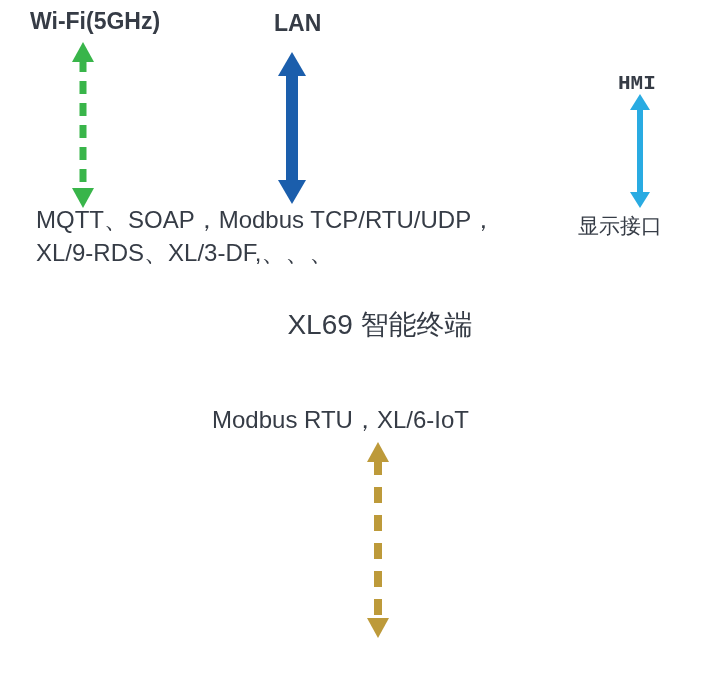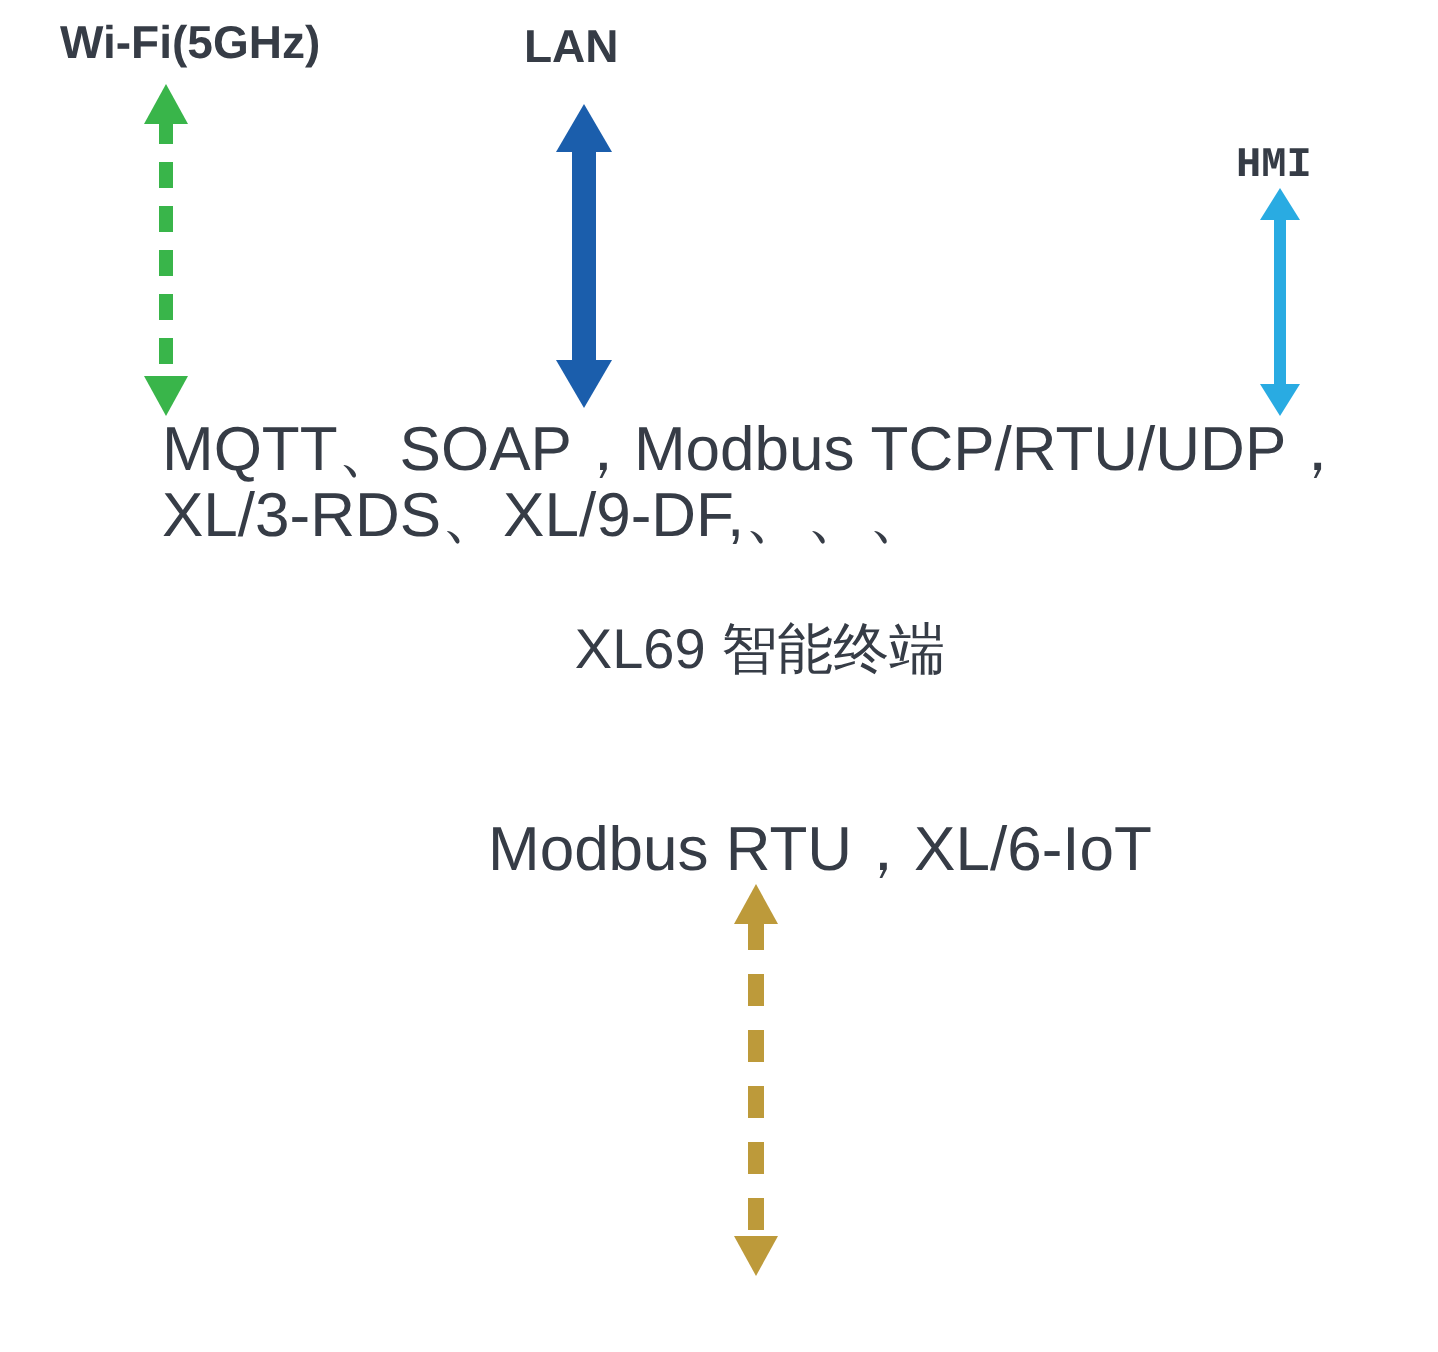--- a/index.html
+++ b/index.html
@@ -16,64 +16,65 @@
     overflow: hidden;
   }
   .lbl {
     position: absolute;
     color: #363c46;
     white-space: nowrap;
   }
   .lbl-bold { font-weight: bold; }
   .port-label { font-size: 23px; }
   .port-label-sm { font-size: 21px; }
-  .proto { font-size: 31px; margin-left: 45px; }
+  .proto { font-size: 24px; }
   .title {
     font-size: 28px;
     font-weight: normal;
     transform: translateX(-50%);
   }
   .arrow { position: absolute; display: block; }
 </style>
 </head>
 <body>
 
 <div class="canvas">
 
   <div class="lbl lbl-bold port-label" style="left:30px; top:8px;">Wi-Fi(5GHz)</div>
 
   <svg class="arrow" style="left:66px; top:42px;" width="34" height="166" viewBox="0 0 34 166">
     <polygon points="17,0 6,20 28,20" fill="#39b54a"></polygon>
     <line x1="17" y1="17" x2="17" y2="149" stroke-width="7" stroke-dasharray="13 9" stroke="#39b54a"></line>
     <polygon points="17,166 6,146 28,146" fill="#39b54a"></polygon>
   </svg>
 
-  <div class="lbl lbl-bold port-label" style="left:262px; top:10px;">LAN</div>
+  <div class="lbl lbl-bold port-label" style="left:274px; top:10px;">LAN</div>
 
   <svg class="arrow" style="left:272px; top:52px;" width="40" height="152" viewBox="0 0 40 152">
     <polygon points="20,0 6,24 34,24" fill="#1b5eac"></polygon>
     <line x1="20" y1="18" x2="20" y2="134" stroke-width="12" stroke="#1b5eac"></line>
     <polygon points="20,152 6,128 34,128" fill="#1b5eac"></polygon>
   </svg>
 
   <div class="lbl lbl-bold port-label-sm" style="left:618px; top:72px;font-family:Liberation Mono, monospace;">HMI</div>
 
   <svg class="arrow" style="left:626px; top:94px;" width="28" height="114" viewBox="0 0 28 114">
     <polygon points="14,0 4,16 24,16" fill="#29abe2"></polygon>
     <line x1="14" y1="12" x2="14" y2="102" stroke-width="6" stroke="#29abe2"></line>
     <polygon points="14,114 4,98 24,98" fill="#29abe2"></polygon>
   </svg>
 
+  <div class="lbl port-label-sm" style="left:578px; top:212px;">显示接口</div>
 
   <div class="lbl proto" style="left:36px; top:204px;">MQTT、SOAP，Modbus TCP/RTU/UDP，</div>
-  <div class="lbl proto" style="left:36px; top:237px;">XL/3-RDS、XL/9-DF,、、、</div>
+  <div class="lbl proto" style="left:36px; top:237px;">XL/9-RDS、XL/3-DF,、、、</div>
 
   <div class="lbl title" style="left:380px; top:306px;">XL69 智能终端</div>
 
-  <div class="lbl proto" style="left:199px; top:404px;text-align:right;">Modbus RTU，XL/6-IoT</div>
+  <div class="lbl proto" style="left:212px; top:404px;text-align:right;">Modbus RTU，XL/6-IoT</div>
 
   <svg class="arrow" style="left:361px; top:442px;" width="34" height="196" viewBox="0 0 34 196">
     <polygon points="17,0 6,20 28,20" fill="#bd9a3a"></polygon>
     <line x1="17" y1="17" x2="17" y2="179" stroke-width="8" stroke-dasharray="16 12" stroke="#bd9a3a"></line>
     <polygon points="17,196 6,176 28,176" fill="#bd9a3a"></polygon>
   </svg>
 
 </div>
 
 </body></html>

